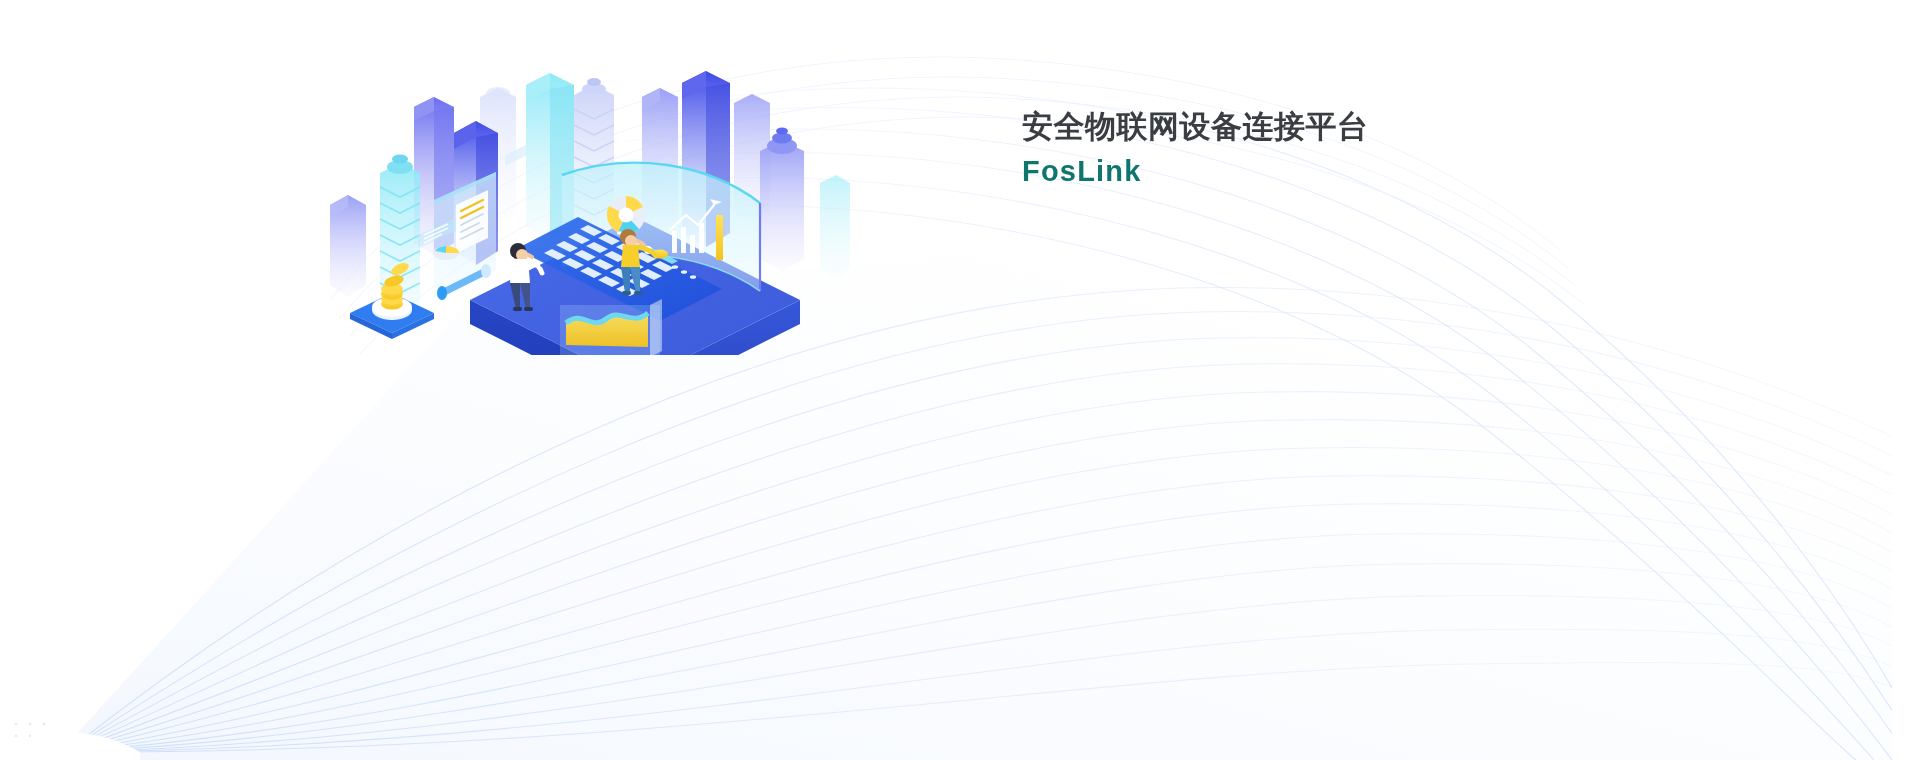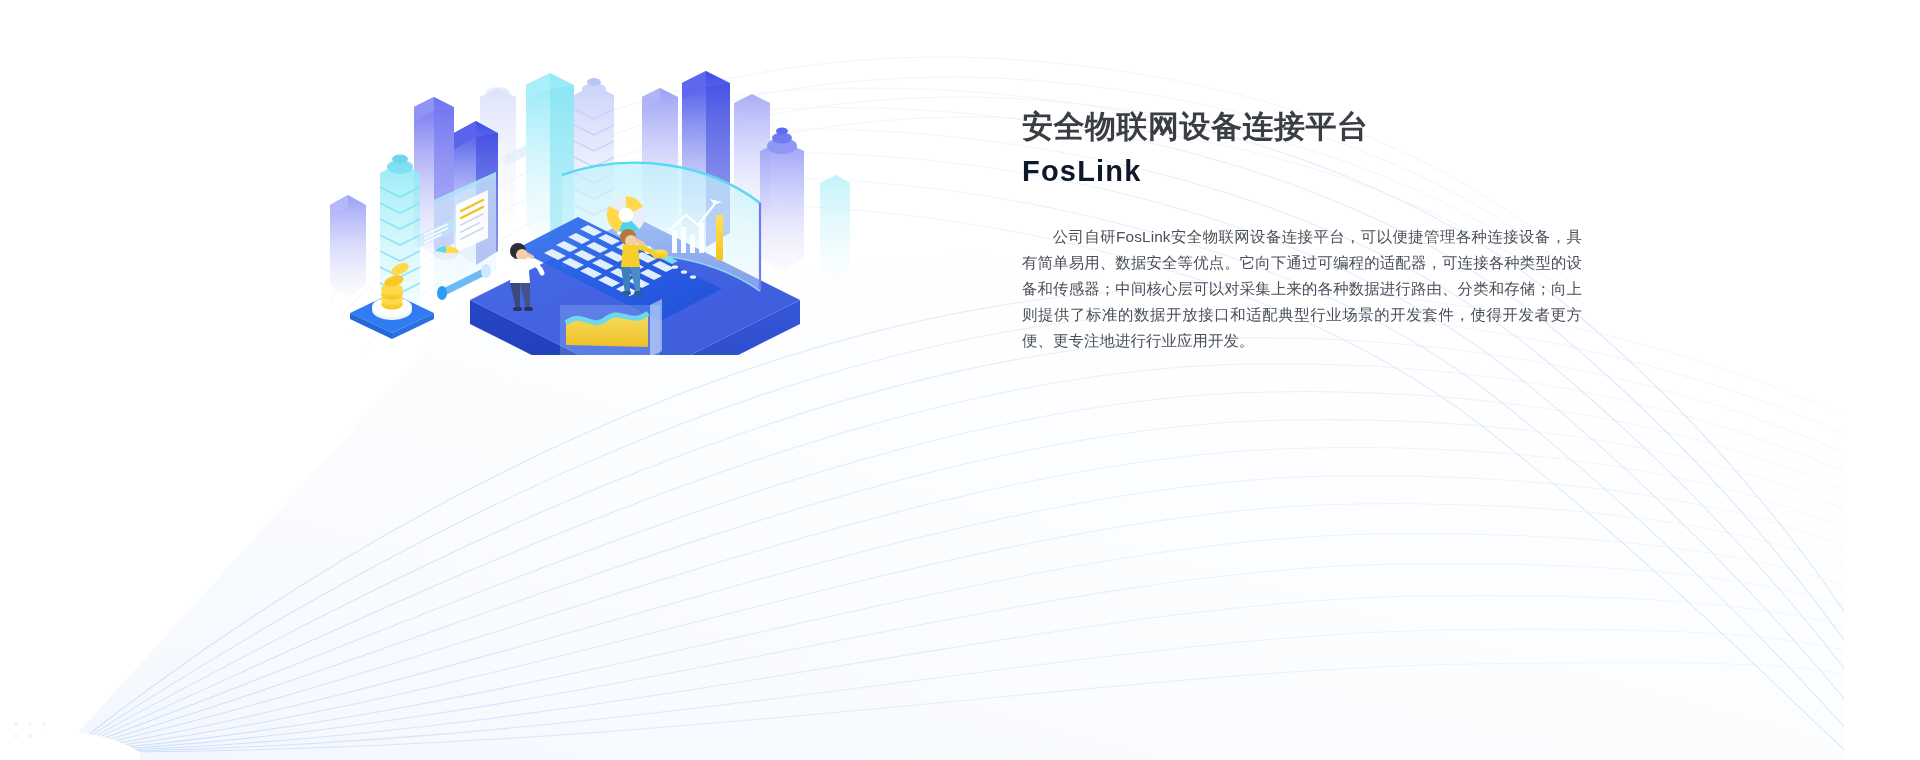--- a/index.html
+++ b/index.html
@@ -9,20 +9,21 @@
   }
   body {
     font-family: "Liberation Sans", "DejaVu Sans", sans-serif;
   }
   #page {
     position: relative;
     width: 1844px;
     height: 760px;
     overflow: hidden;
     background: #ffffff;
+    padding-left: 48px;
   }
 
   
   .bg-waves {
     position: absolute;
     inset: 0;
     width: 1920px;
     height: 760px;
     pointer-events: none;
   }
@@ -48,21 +49,21 @@
     font-weight: bold;
     color: #3a3d42;
     letter-spacing: 0.5px;
     line-height: 1.25;
     margin: 0;
     white-space: nowrap;
   }
   .page-subtitle {
     font-size: 29px;
     font-weight: bold;
-    color: #0f172a;
+    color: #0f766e;
     letter-spacing: 1.2px;
     line-height: 1.3;
     margin: 6px 0 0 0;
     white-space: nowrap;
   }
   .body-copy {
     margin-top: 34px;
   }
   .body-paragraph {
     font-size: 15.4px;
@@ -448,17 +449,16 @@
       <rect x="292" y="236" width="9" height="4" rx="2" fill="#2f5e8a"></rect>
       <rect x="304" y="236" width="9" height="4" rx="2" fill="#2f5e8a"></rect>
     </g>
   </svg>
 
   <div class="content">
     <h1 class="page-title">安全物联网设备连接平台</h1>
     <div class="page-subtitle">FosLink</div>
 
     <div class="body-copy">
-      <p class="body-paragraph">公司自研FosLink安全物联网设备连接平台，可以便捷管理各种连接设备，具有简单易用、数据安全等优点。它向下通过可编程的适配器，可连接各种类型的设备和传感器；中间核心层可以对采集上来的各种数据进行路由、分类和存储；向上则提供了标准的数据开放接口和适配典型行业场景的开发套件，使得开发者更方便、更专注地进行行业应用开发。</p>
     </div>
   </div>
 
 </div>
 
 </body></html>

